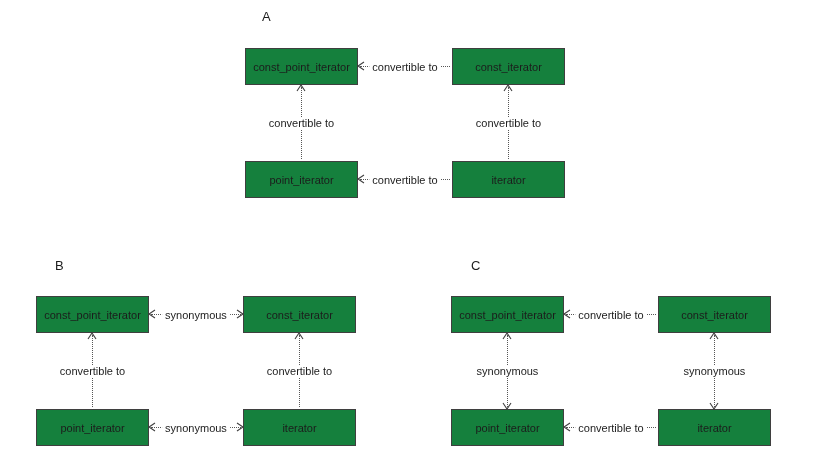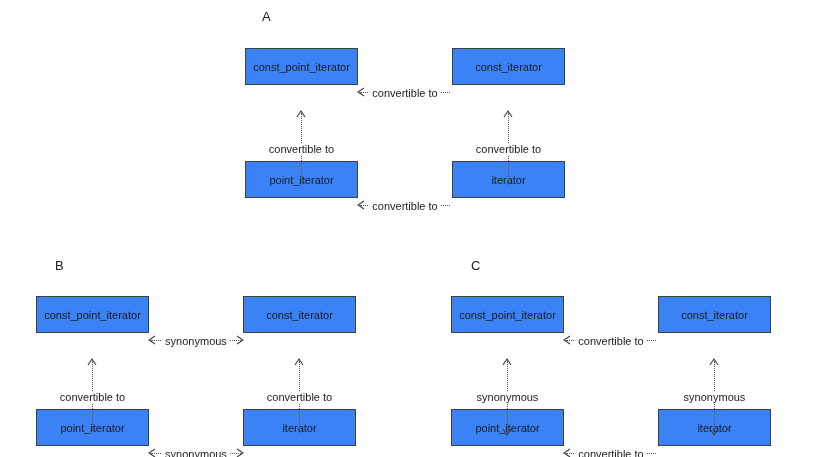--- a/index.html
+++ b/index.html
@@ -13,27 +13,27 @@
   .section-label {
     position:absolute;
     font-size:13px;
     color:#1c1c1c;
   }
   .box {
     position:absolute;
     width:113px; height:37px;
     box-sizing:border-box;
     border:1px solid #3f3f3f;
-    background:#3b82f6;
+    background:#15803d;
     display:flex; align-items:center; justify-content:center;
     font-size:11px;
     color:#1c1c1c;
     white-space:nowrap;
   }
-  .conn { position:absolute;margin-top:26px; }
+  .conn { position:absolute; }
   .hconn { height:13px; }
   .hconn .line {
     position:absolute; left:2px; right:2px; top:6px;
     border-top:1px dotted #565656;
   }
   .vconn { width:13px; }
   .vconn .line {
     position:absolute; top:2px; bottom:2px; left:6px;
     border-left:1px dotted #565656;
   }

